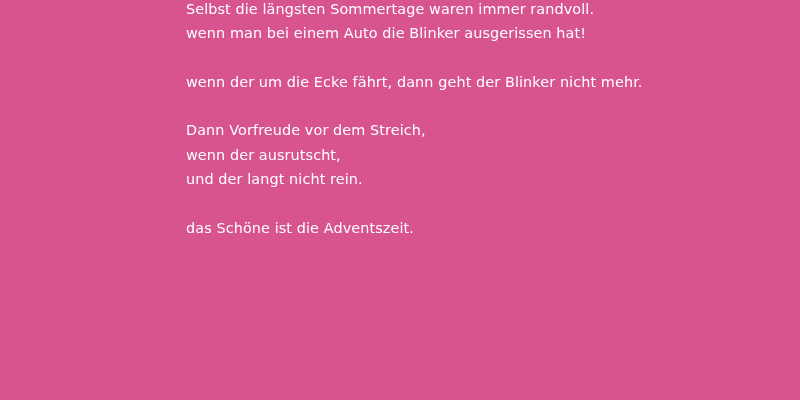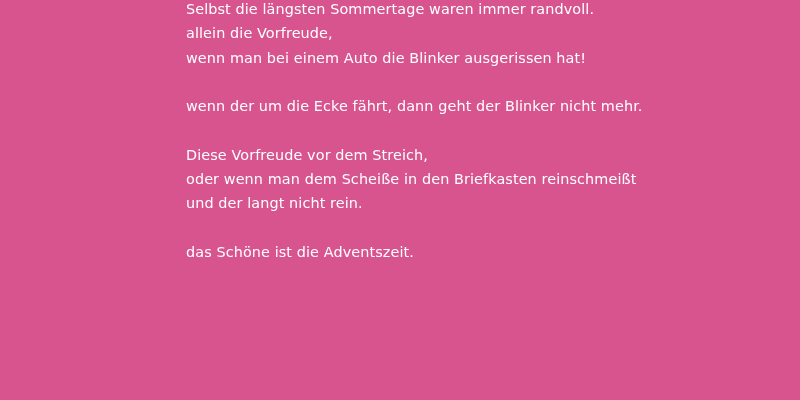--- a/index.html
+++ b/index.html
@@ -43,35 +43,34 @@
   }
 </style>
 </head>
 <body>
 
 <div id="page" style="background: rgb(216, 84, 143); color: rgb(255, 255, 255);">
   <div class="text-body">
 
     <div class="stanza first-partial">
       <div class="line">Selbst die längsten Sommertage waren immer randvoll.</div>
-      <div class="line">allein die Vorfreude,</div>
       <div class="line">wenn man bei einem Auto die Blinker ausgerissen hat!</div>
     </div>
 
     <div class="gap"></div>
 
     <div class="stanza">
       <div class="line">wenn der um die Ecke fährt, dann geht der Blinker nicht mehr.</div>
     </div>
 
     <div class="gap"></div>
 
     <div class="stanza">
-      <div class="line">Diese Vorfreude vor dem Streich,</div>
-      <div class="line">oder wenn man dem Scheiße in den Briefkasten reinschmeißt</div>
+      <div class="line">Dann Vorfreude vor dem Streich,</div>
+      <div class="line">wenn der ausrutscht,</div>
       <div class="line">und der langt nicht rein.</div>
     </div>
 
     <div class="gap"></div>
 
     <div class="stanza">
       <div class="line">das Schöne ist die Adventszeit.</div>
     </div>
 
   </div>

